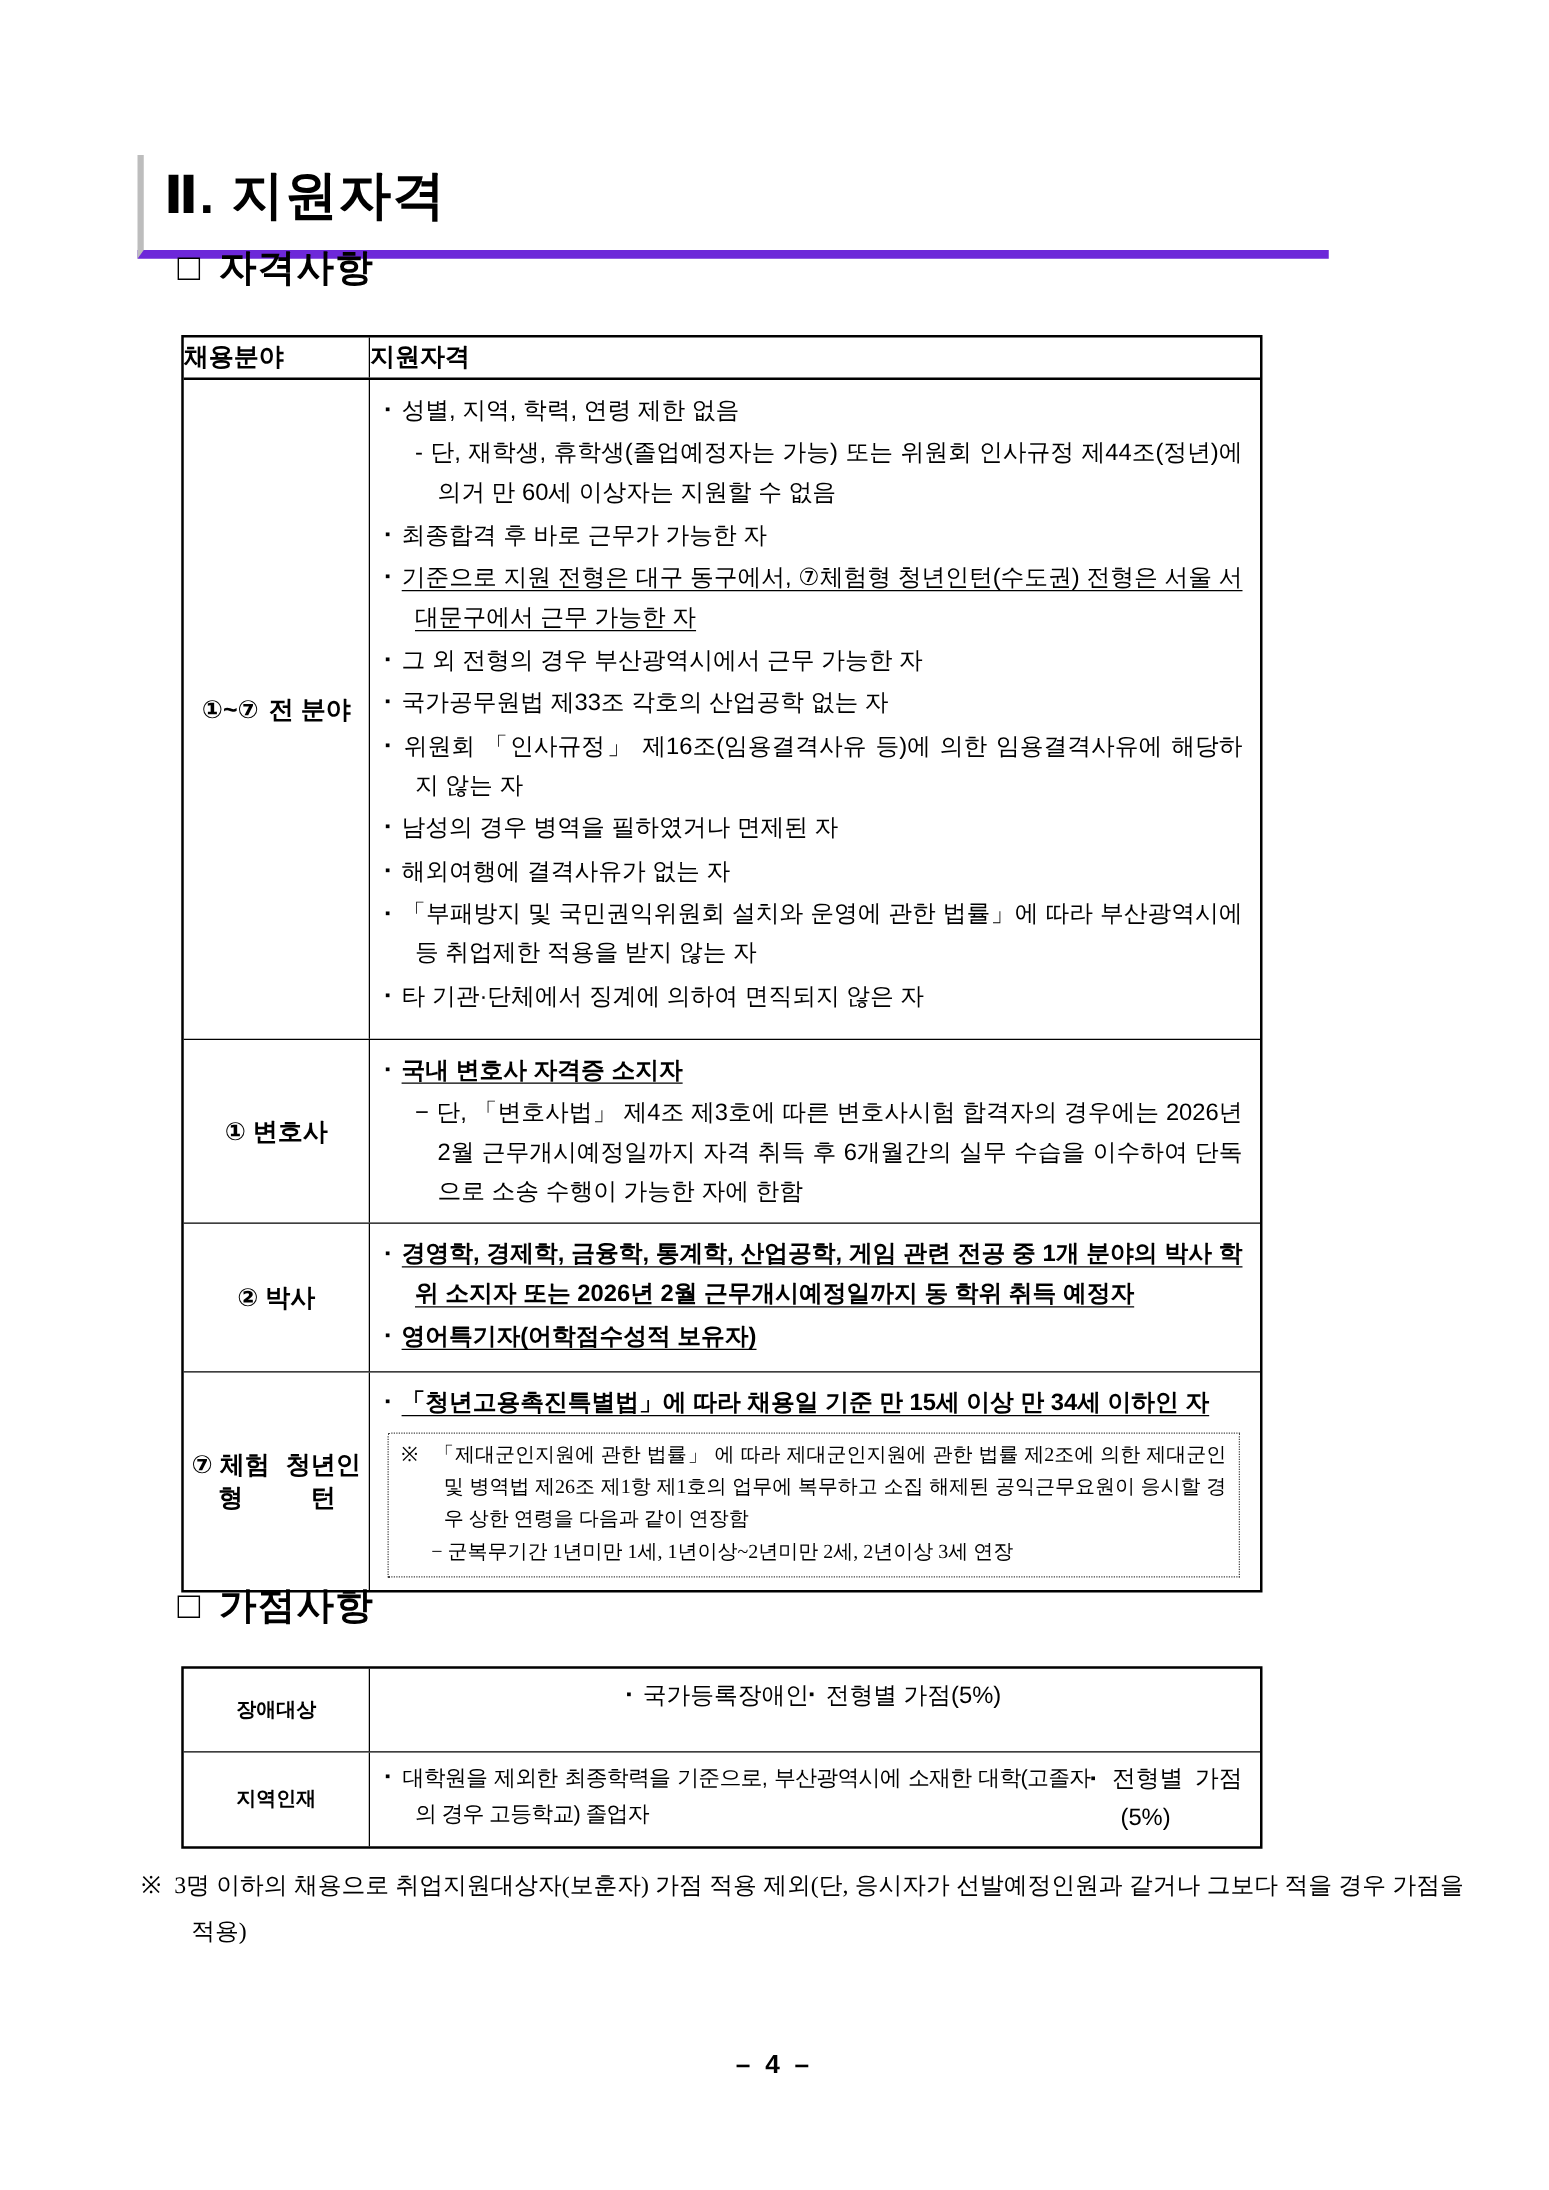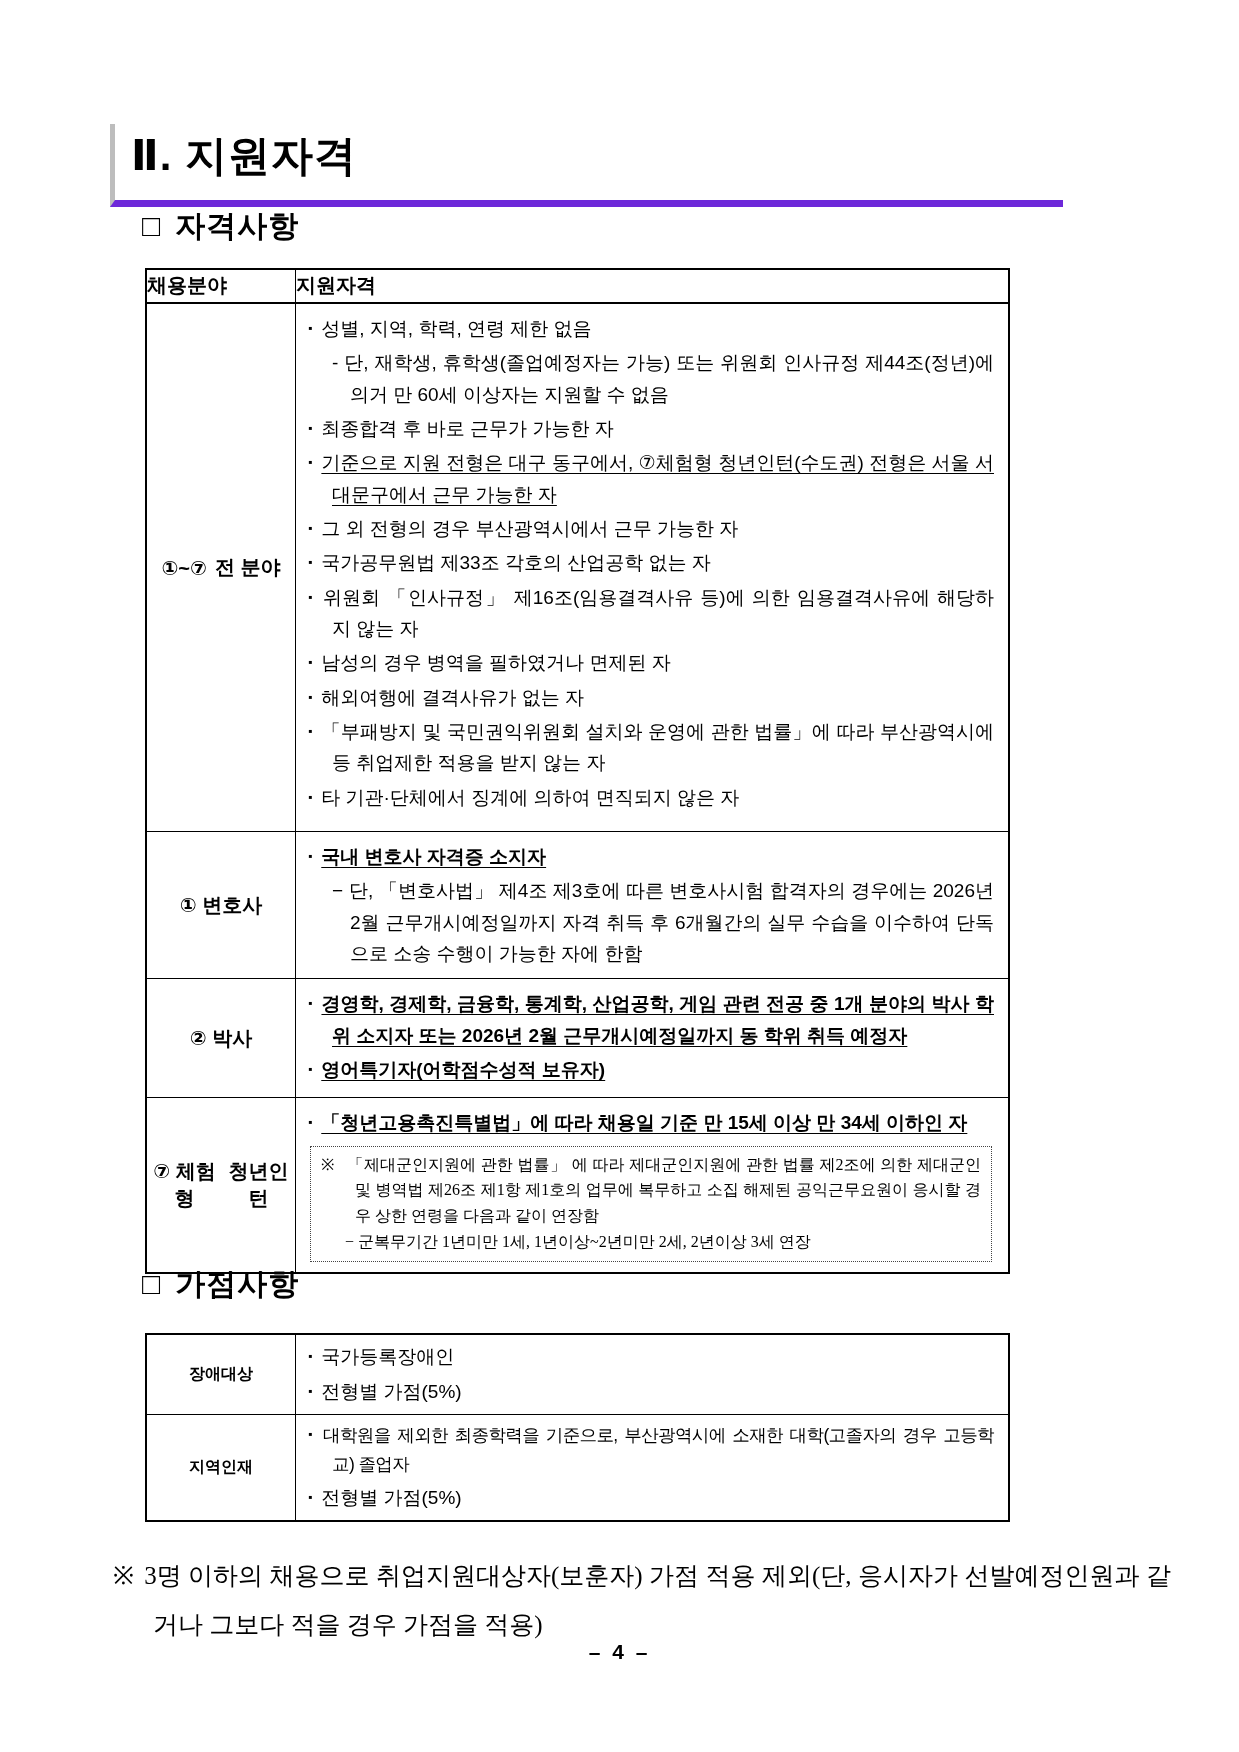--- a/index.html
+++ b/index.html
@@ -12,21 +12,21 @@
   .title-block{
     position:absolute;left:110px;top:124px;width:932px;
     border-left:5px solid #bdbdbd;border-bottom:7px solid #6d28d9;
     padding:4px 0 16px 16px;
   }
   .title-text{font-size:42px;font-weight:bold;letter-spacing:1px;}
   
   .section-heading{
     position:absolute;left:142px;font-size:30px;font-weight:bold;letter-spacing:1px;
   }
-  #h-qual{top:206px;}
+  #h-qual{top:194px;}
   #h-bonus{top:1264px;}
   .section-heading .marker{margin-right:14px;font-weight:bold;}
   
   .tbl{
     position:absolute;left:145px;width:861px;
     border:2px solid #000;background:#fff;
   }
   #qual-table{top:268px;}
   #bonus-table{top:1333px;}
   .row{display:grid;grid-template-columns:149px 1fr;}
@@ -64,28 +64,28 @@
     font-family:"Liberation Serif","DejaVu Serif",serif;
     font-size:16px;line-height:1.6;text-align:justify;word-break:break-all;
   }
   .notebox .n-main{padding-left:34px;text-indent:-34px;}
   .notebox .n-main .nm{margin-right:12px;}
   .notebox .n-sub{padding-left:24px;}
   
   #bonus-table .cat{font-size:16px;}
   #bonus-row-1{min-height:66px;}
   #bonus-row-2{min-height:62px;}
-  #bonus-table .content{display:flex;flex-direction:column;justify-content:center;padding-top:4px;padding-bottom:4px;}
+  #bonus-table .content{display:flex;flex-direction:row;justify-content:center;padding-top:4px;padding-bottom:4px;}
   #bonus-table .item{margin:2px 0;}
   .narrow{font-size:17.5px;letter-spacing:-0.6px;}
   
   .footnote{
-    position:absolute;left:113px;top:1552px;width:1018px;
+    position:absolute;left:113px;top:1490px;width:1018px;
     font-family:"Liberation Serif","DejaVu Serif",serif;
-    font-size:25px;line-height:1.95;text-align:justify;word-break:break-all;
+    font-size:19px;line-height:1.95;text-align:justify;word-break:break-all;
     padding-left:40px;text-indent:-40px;
   }
   .footnote .fm{margin-right:10px;}
   
   .pagenum{
     position:absolute;left:0;top:1640px;width:100%;text-align:center;
     font-size:21px;font-weight:bold;letter-spacing:3px;
   }
 </style>
 </head>

